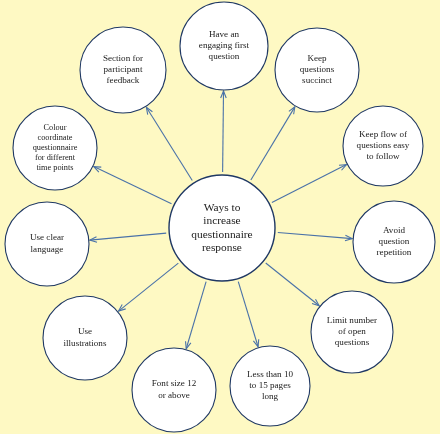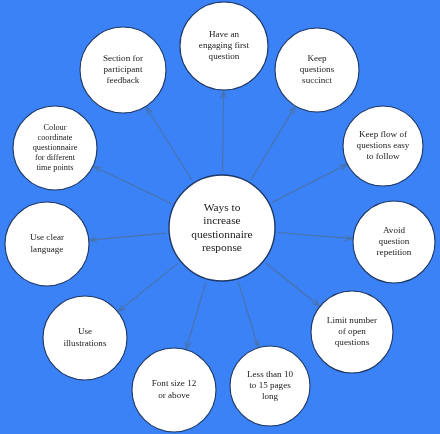--- a/index.html
+++ b/index.html
@@ -4,21 +4,21 @@
 <style>
   html, body {
     margin: 0;
     padding: 0;
     background: #ffffff;
   }
   #diagram-root {
     position: relative;
     width: 440px;
     height: 434px;
-    background: #3b82f6;
+    background: #fef9c3;
     overflow: hidden;
     font-family: "Liberation Serif", "DejaVu Serif", serif;
   }
   #mindmap-svg {
     position: absolute;
     left: 0;
     top: 0;
     width: 440px;
     height: 434px;
   }

